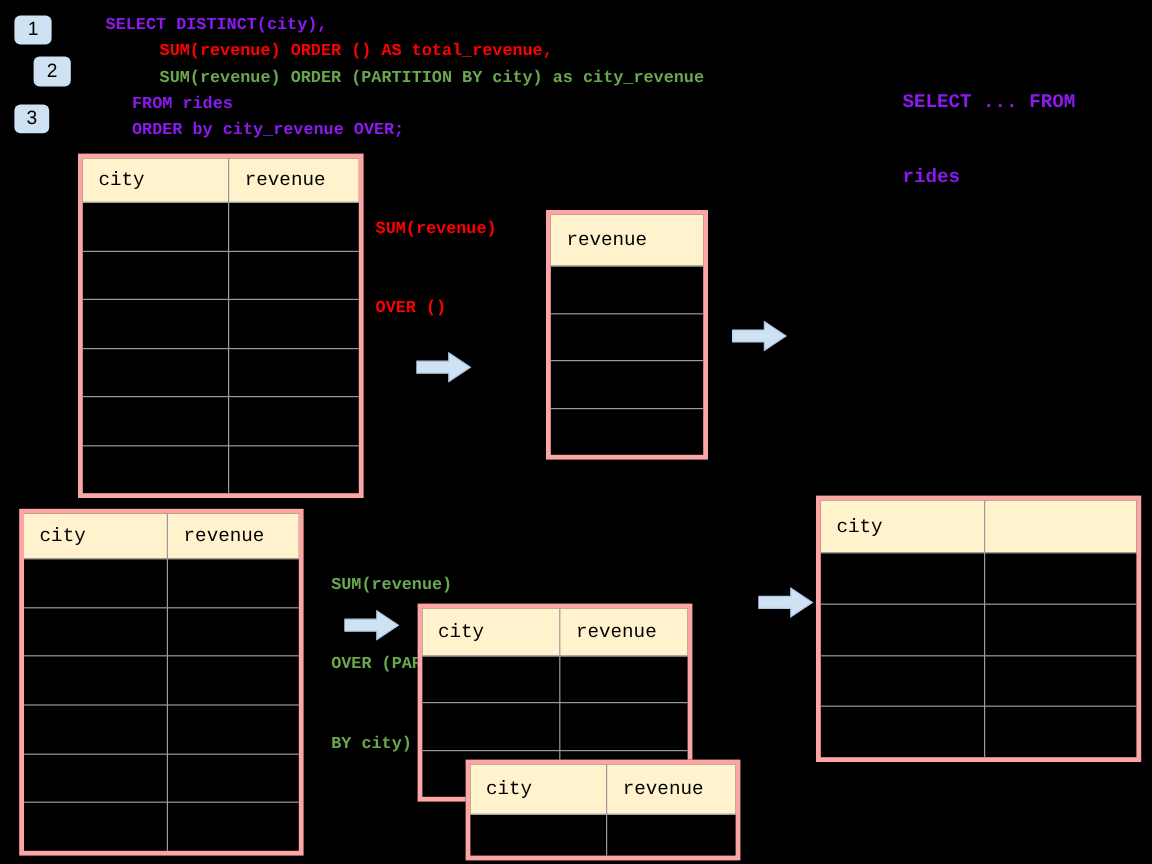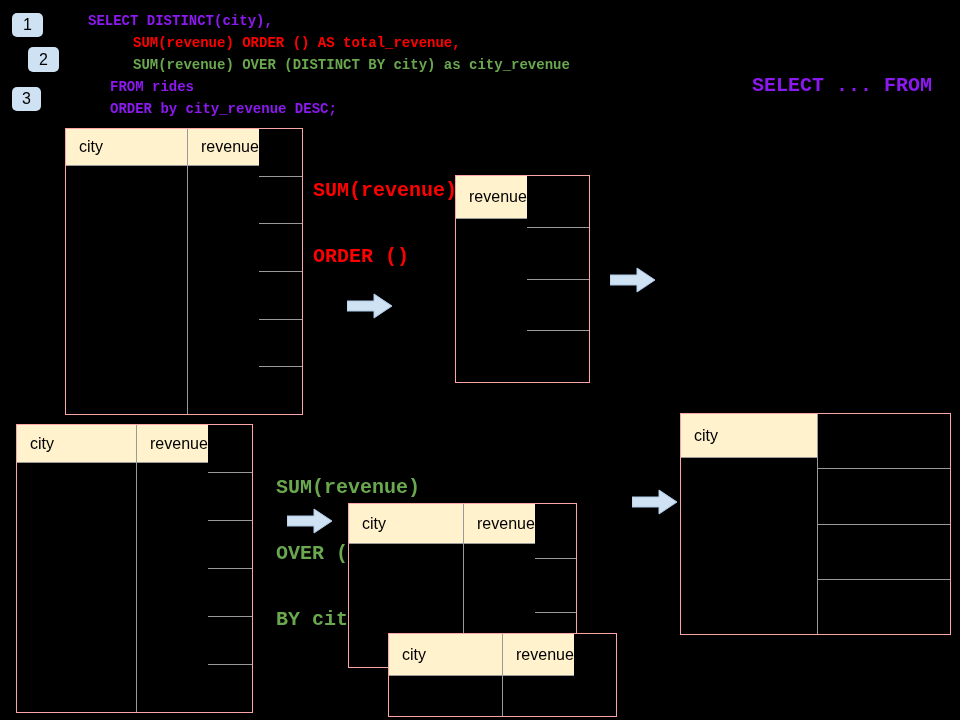--- a/index.html
+++ b/index.html
@@ -7,29 +7,29 @@
     width:960px;height:720px;background:#000;overflow:hidden;position:relative;
     font-family:"Liberation Sans", sans-serif;
   }
   .code{
     position:absolute;font-family:"Liberation Mono", monospace;font-weight:bold;
     white-space:pre;line-height:22px;font-size:14px;
   }
   .purple{color:#8C1AF0;}
   .red{color:#FF0000;}
   .green{color:#6AA84F;}
-  .side-note{font-size:20px;line-height:21px;}
-  .label{font-size:20px;line-height:22px;}
+  .side-note{font-size:16px;line-height:21px;}
+  .label{font-size:14px;line-height:22px;}
   .badge{
     position:absolute;background:#CFE2F3;border-radius:5px;color:#000;
     display:flex;align-items:center;justify-content:center;font-size:16px;
   }
   .table{
-    position:absolute;border:1px solid #fca5a5;box-sizing:border-box;background:#000;
-    display:flex;flex-direction:row;
+    position:absolute;border:4px solid #fca5a5;box-sizing:border-box;background:#000;
+    display:flex;flex-direction:column;font-family:Liberation Mono, monospace;
   }
   .thead{
     display:flex;background:#FFF2CC;border-bottom:1px solid #9A9A9A;box-sizing:border-box;
     flex:0 0 auto;
   }
   .th{
     display:flex;align-items:center;padding-left:13px;font-size:16px;color:#000;
     box-sizing:border-box;overflow:hidden;
   }
   .tbody{display:flex;flex-direction:column;flex:1 1 auto;}
@@ -41,31 +41,32 @@
 </style>
 </head>
 <body>
 
 <div class="badge" style="left:12px;top:13px;width:31px;height:24px;">1</div>
 <div class="badge" style="left:28px;top:47px;width:31px;height:25px;">2</div>
 <div class="badge" style="left:12px;top:87px;width:29px;height:24px;">3</div>
 
 <div class="code purple" style="left:88px;top:10px;">SELECT DISTINCT(city),</div>
 <div class="code red" style="left:133px;top:32px;">SUM(revenue) ORDER () AS total_revenue,</div>
-<div class="code green" style="left:133px;top:54px;">SUM(revenue) OVER (DISTINCT BY city) as city_revenue</div>
+<div class="code green" style="left:133px;top:54px;">SUM(revenue) ORDER (PARTITION BY city) as city_revenue</div>
 <div class="code purple" style="left:110px;top:76px;font-family:Liberation Mono, monospace;">FROM rides</div>
-<div class="code purple" style="left:110px;top:98px;">ORDER by city_revenue DESC;</div>
+<div class="code purple" style="left:110px;top:98px;">ORDER by city_revenue OVER;</div>
 
 <div class="code purple side-note" style="left:752px;top:33px;">
   <div>SELECT ... FROM</div>
+  <div>rides</div>
 </div>
 
 <div class="code red label" style="left:313px;top:136px;">
   <div>SUM(revenue)</div>
-  <div>ORDER ()</div>
+  <div>OVER ()</div>
 </div>
 
 <div class="code green label" style="left:276px;top:433px;">
   <div>SUM(revenue)</div>
   <div>OVER (PARTITION</div>
   <div>BY city)</div>
 </div>
 
 <div class="table" style="left:65px;top:128px;width:238px;height:287px;">
   <div class="thead" style="height:37px;">

